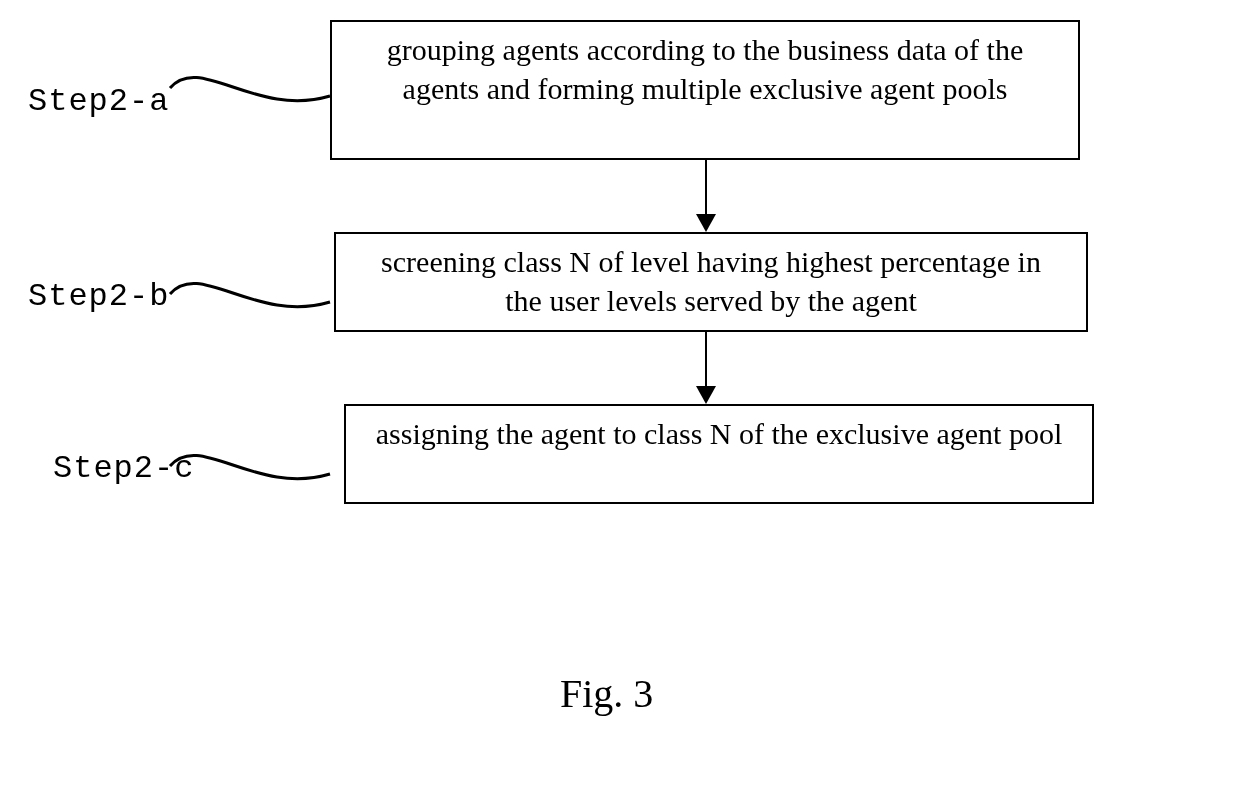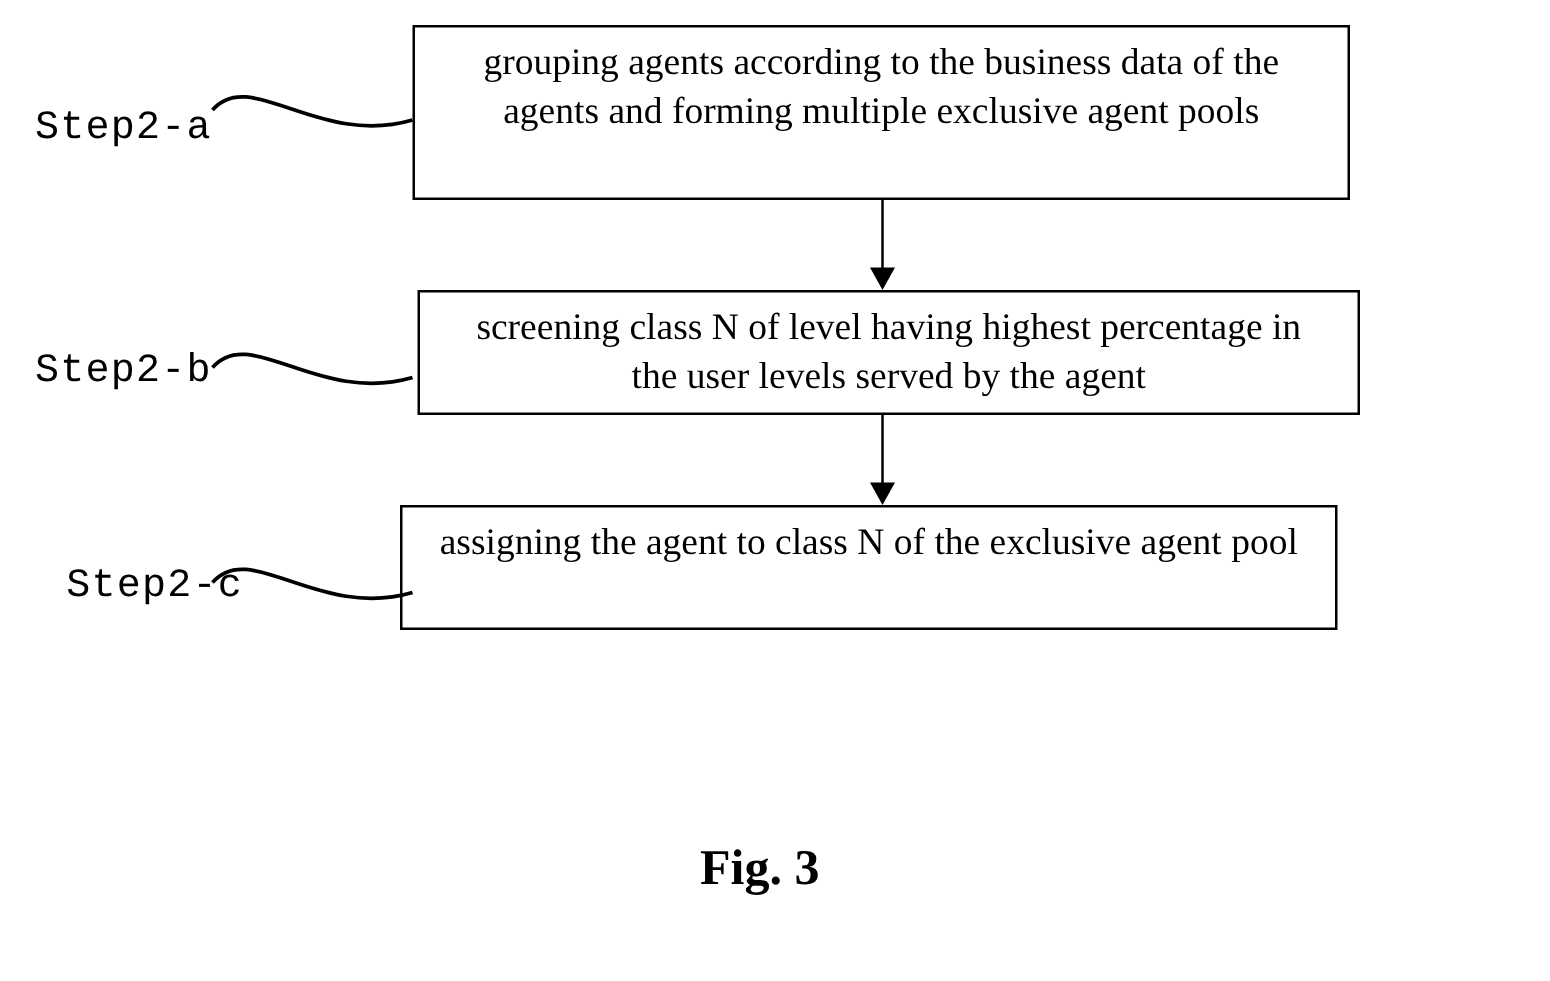--- a/index.html
+++ b/index.html
@@ -47,21 +47,21 @@
     border-left: 10px solid transparent;
     border-right: 10px solid transparent;
     border-top: 18px solid #000;
   }
   .connector-svg {
     position: absolute;
     overflow: visible;
   }
   .figlabel {
     position: absolute;
-    font-weight: bold;
+    font-weight: normal;
     font-size: 40px;
   }
 </style>
 </head>
 <body>
 
 <div class="canvas">
 
   <div class="step-label" style="left:28px; top:72px;margin-top:11px;">Step2-a</div>
   <svg class="connector-svg" style="left:160px; top:48px;" width="180" height="80">
@@ -82,18 +82,18 @@
     <span>screening class N of level having highest percentage in the user levels served by the agent</span>
   </div>
 
   <div class="arrow-v" style="left:705px; top:332px; height:58px;"></div>
   <div class="arrow-head" style="left:696px; top:386px;"></div>
 
   <div class="step-label" style="left:28px; top:450px;margin-left:25px;">Step2-c</div>
   <svg class="connector-svg" style="left:160px; top:426px;" width="180" height="80">
     <path d="M10 40 C 40 5, 95 70, 170 48" stroke="#000" stroke-width="3" fill="none"></path>
   </svg>
-  <div class="box" style="left:320px; top:404px; width:750px; height:100px;">
+  <div class="box" style="left:344px; top:404px; width:750px; height:100px;">
     <span>assigning the agent to class N of the exclusive agent pool</span>
   </div>
 
   <div class="figlabel" style="left:560px; top:670px;">Fig. 3</div>
 </div>
 
 </body></html>

